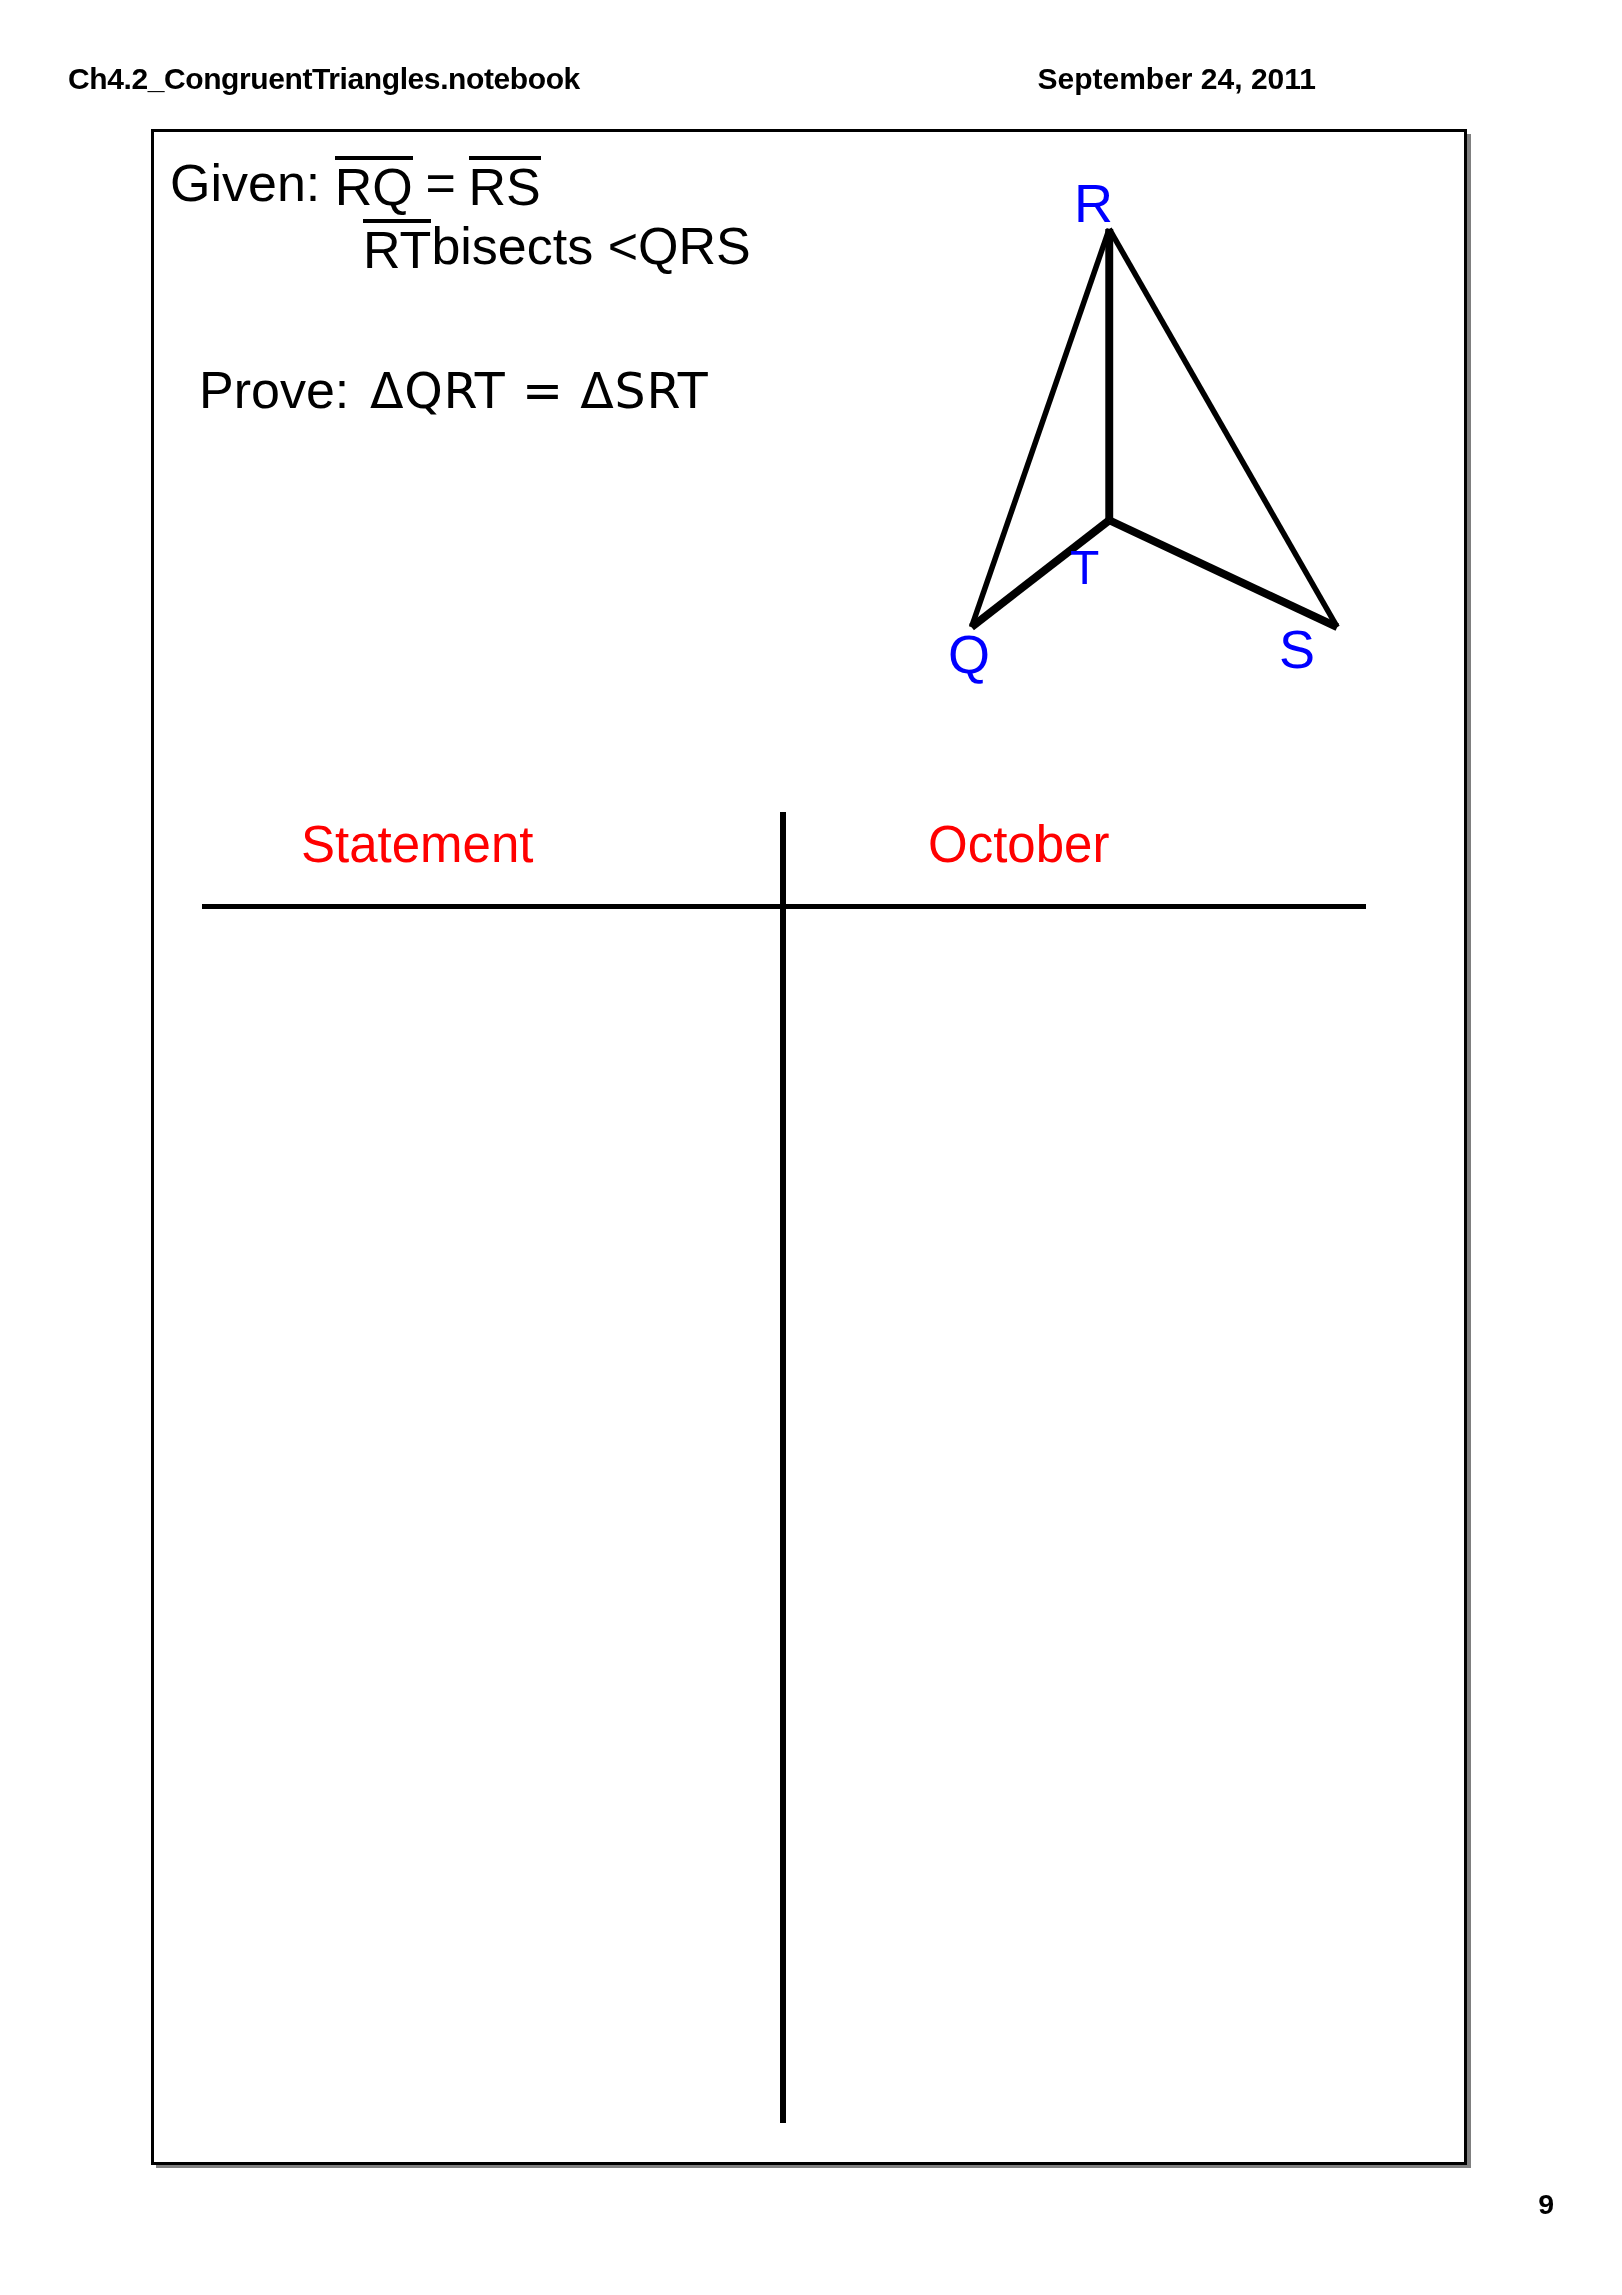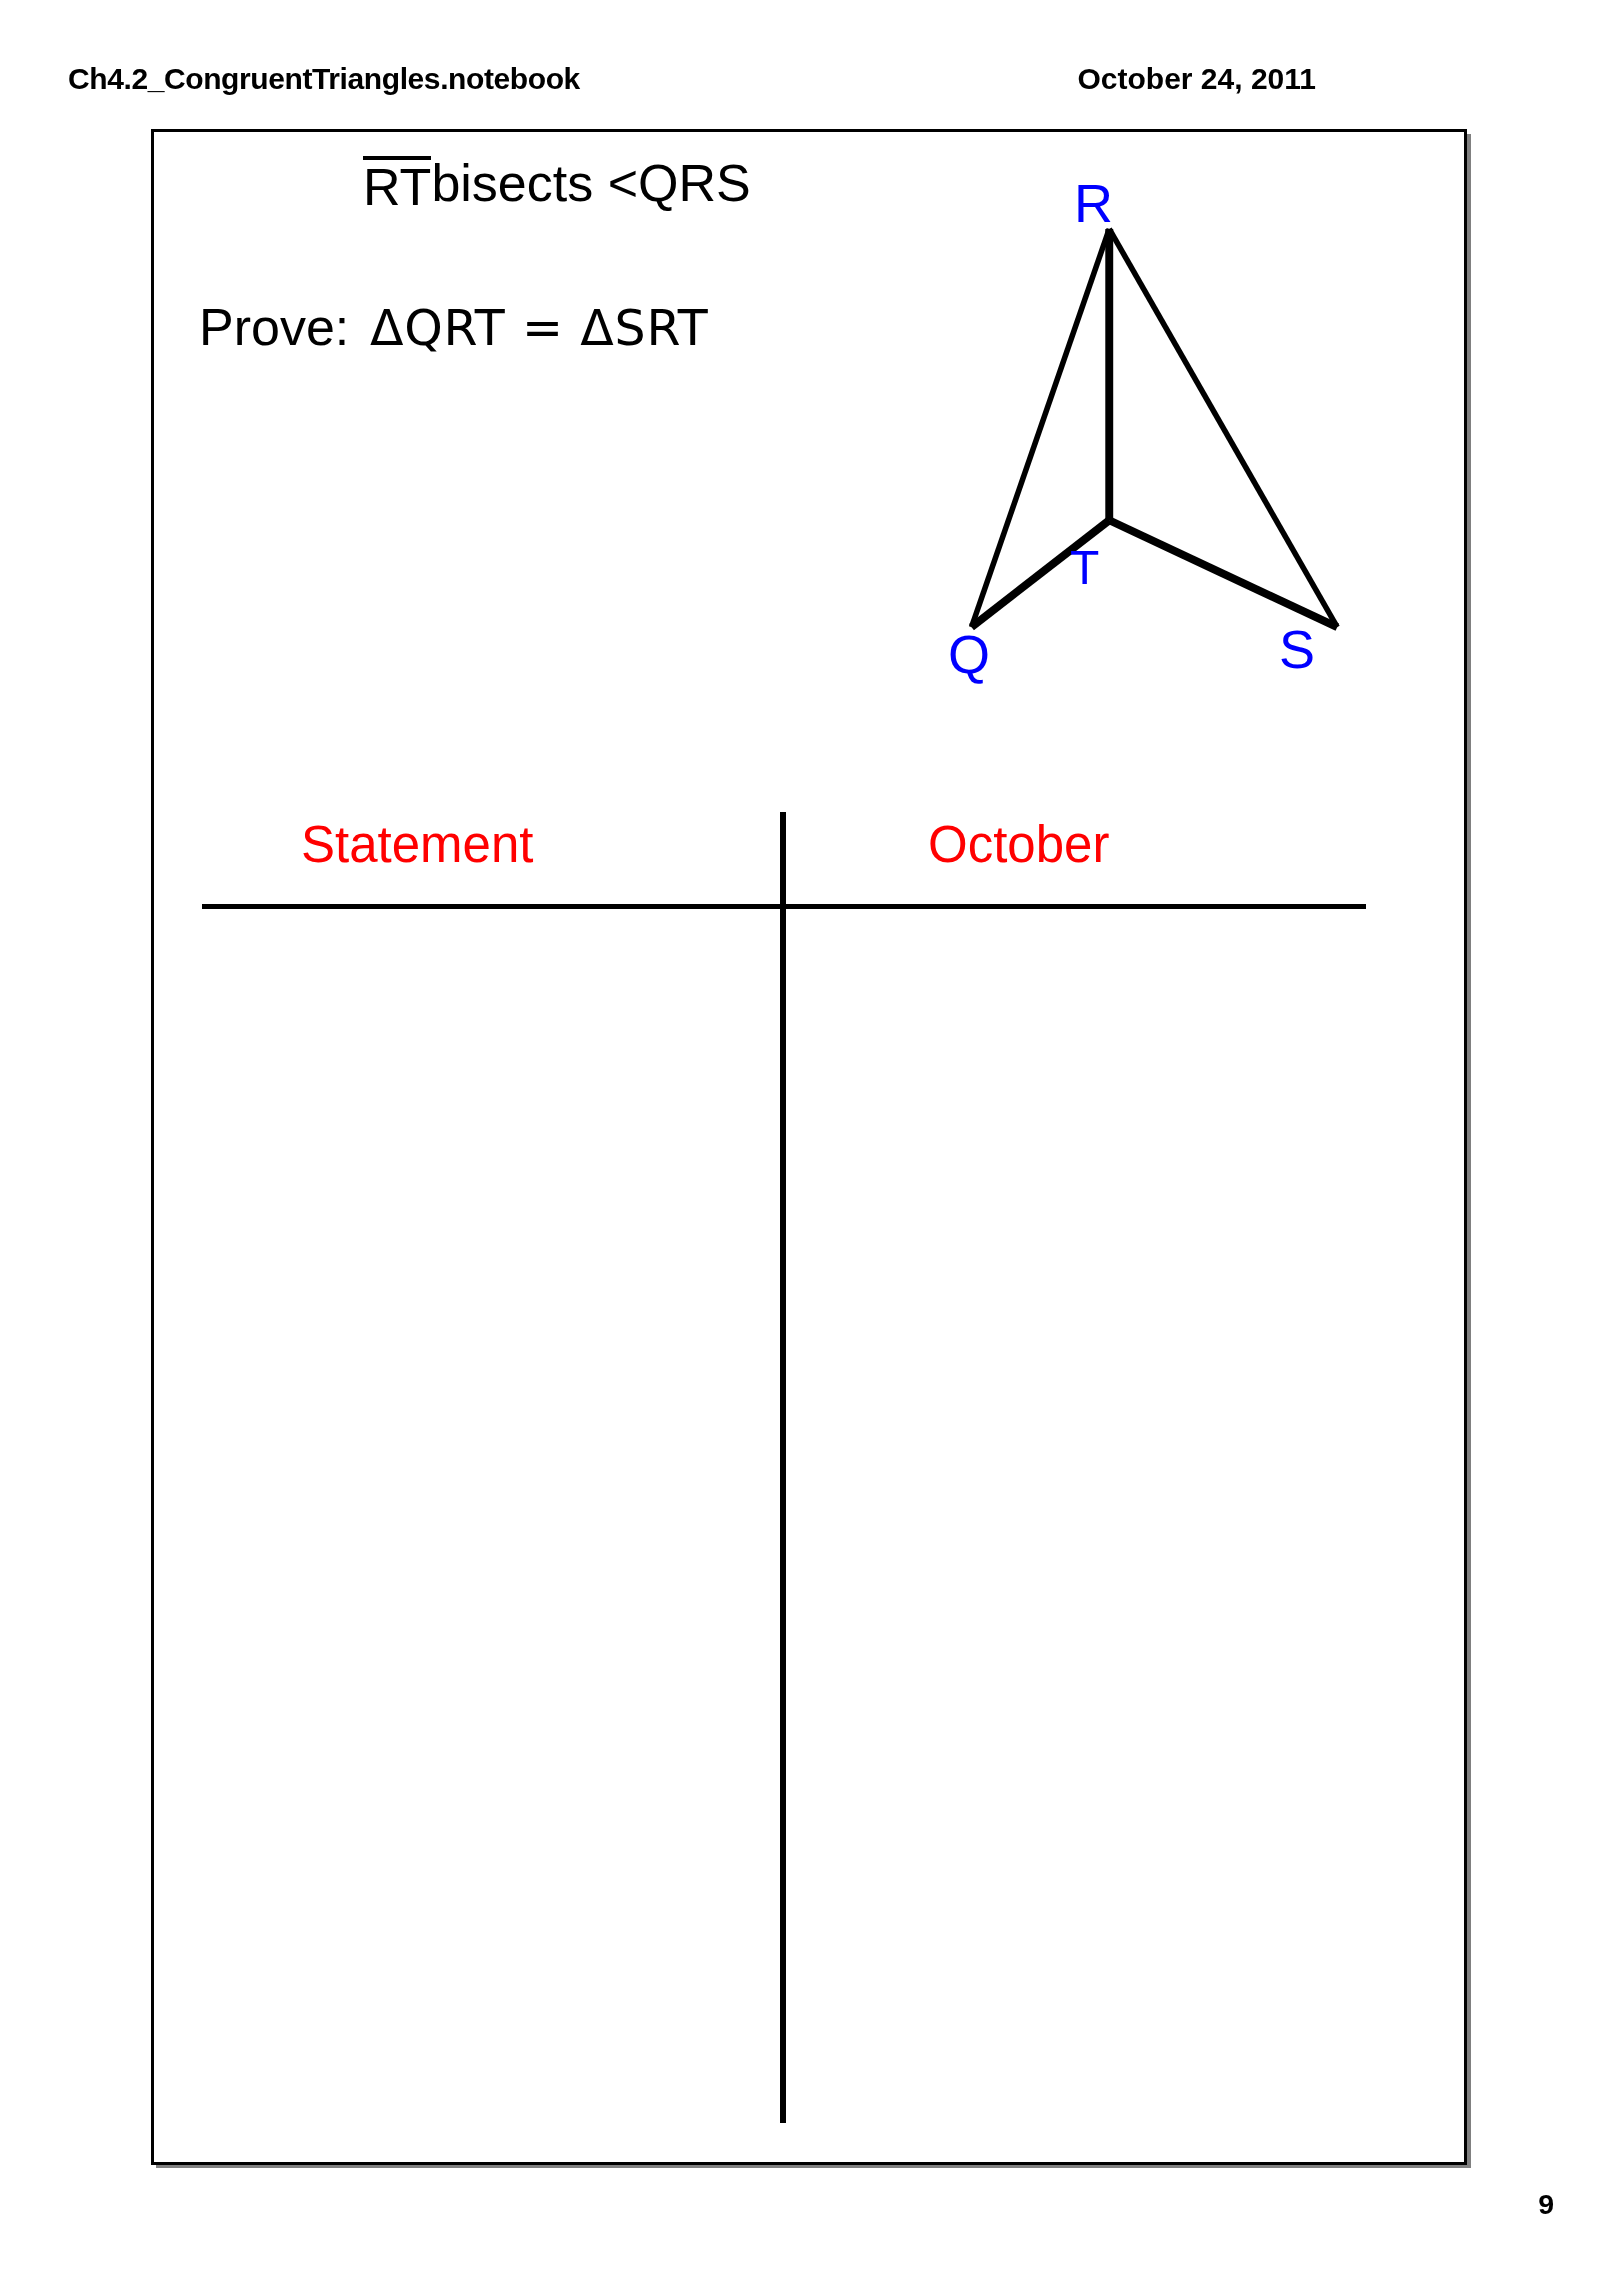--- a/index.html
+++ b/index.html
@@ -191,28 +191,31 @@
     font-size: 28.5px;
     font-weight: bold;
     color: #000000;
   }
 </style>
 </head>
 <body>
 
 <div class="page-header">
   <div class="doc-title">Ch4.2_CongruentTriangles.notebook</div>
-  <div class="doc-date">October 24, 2011</div>
+  <div class="doc-date">September 24, 2011</div>
 </div>
 
 <div class="slide-shadow"></div>
 <div class="slide">
 
   <div class="given-block">
 
+    <div class="line-given">
+      <span class="lead plain">Given:</span><span class="plain">&nbsp;</span><span class="seg">RQ</span><span class="eqsign">=</span><span class="seg">RS</span>
+    </div>
 
     <div class="line-two">
       <span class="seg">RT</span><span class="plain"> bisects &lt;QRS</span>
     </div>
 
     <div class="line-prove">
       <span class="prove-label">Prove:</span><span class="prove-expr">ΔQRT = ΔSRT</span>
     </div>
   </div>
 

